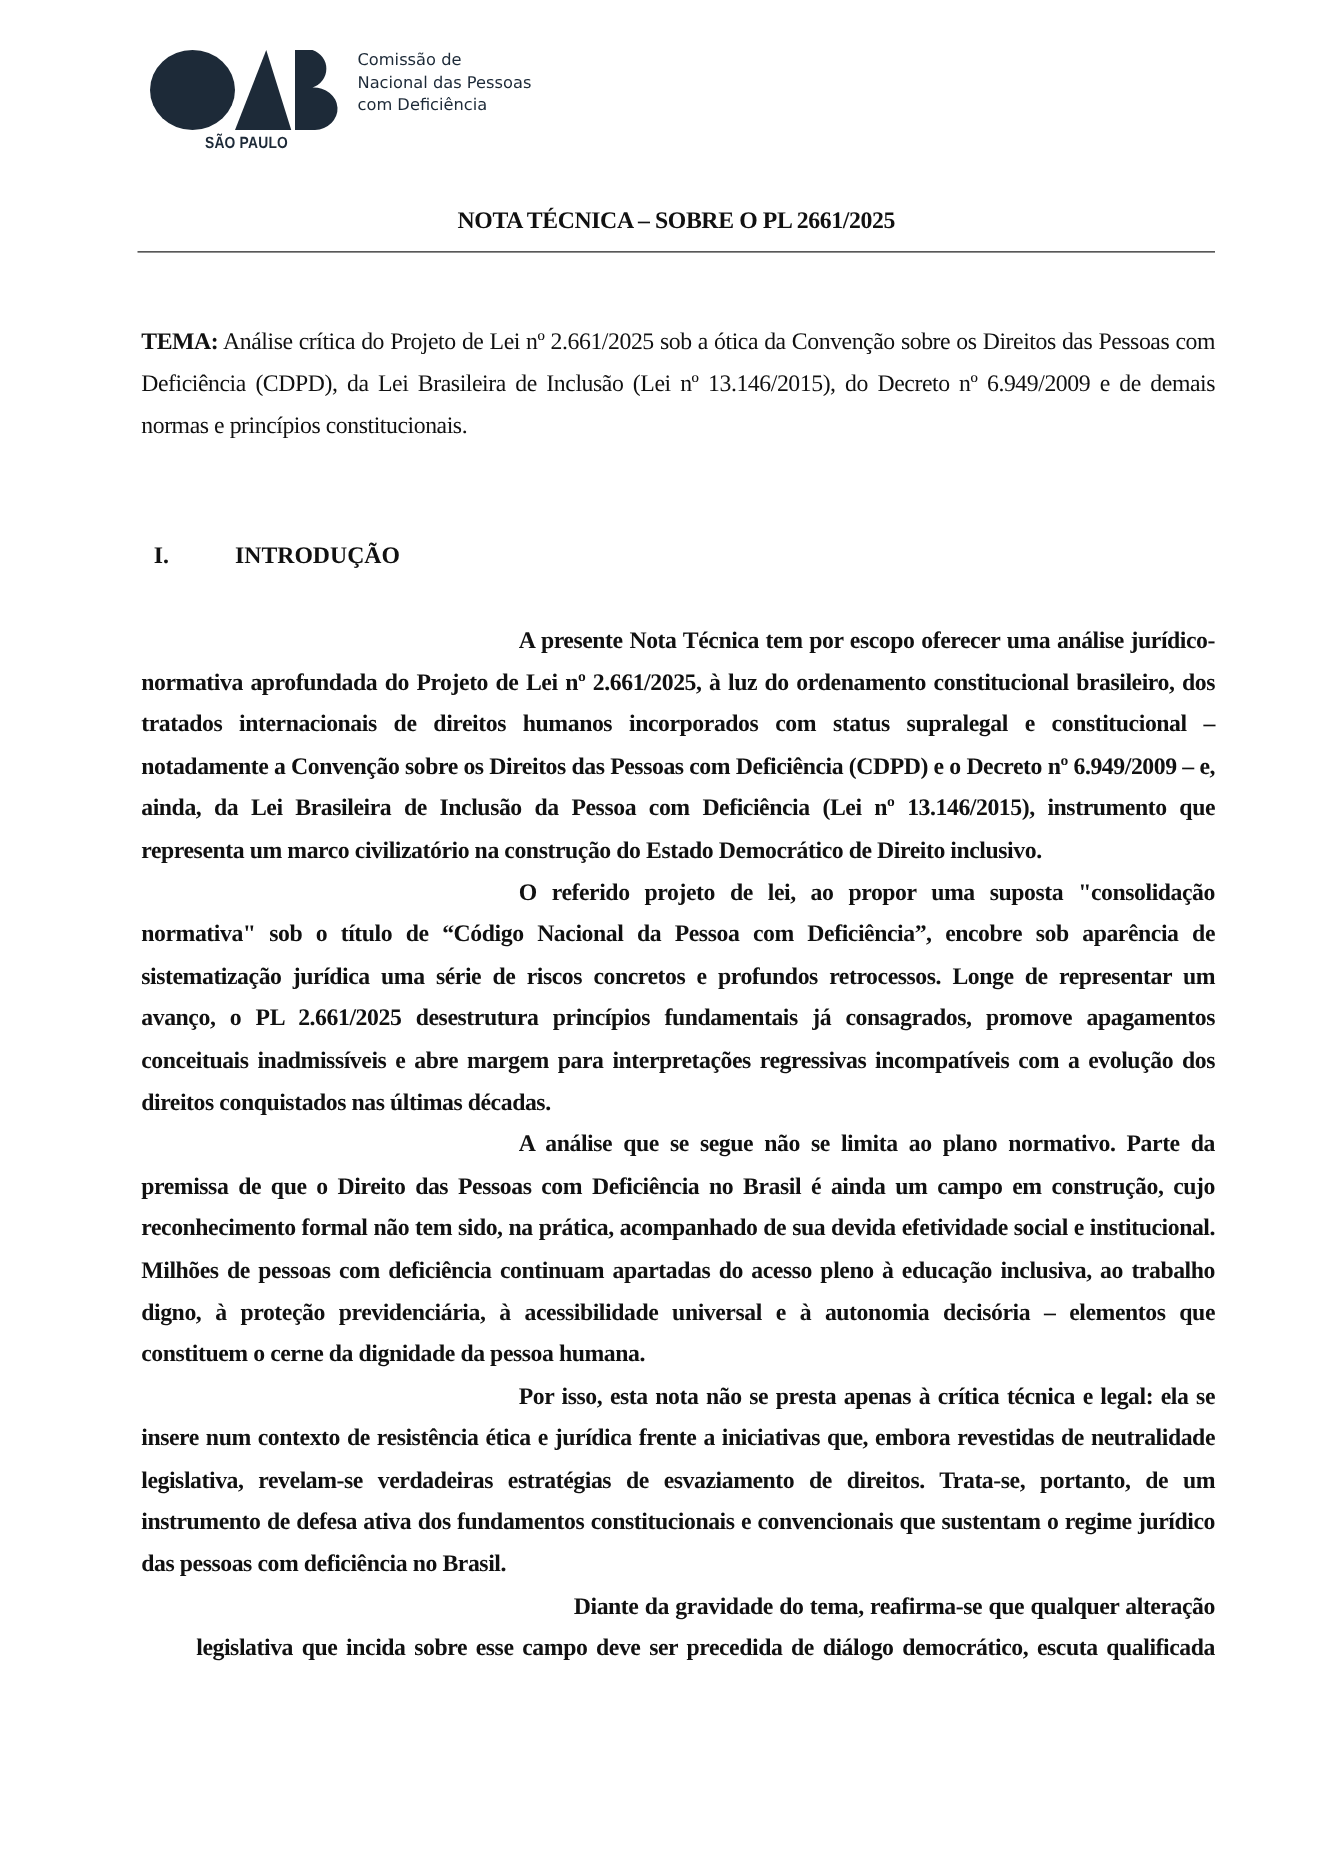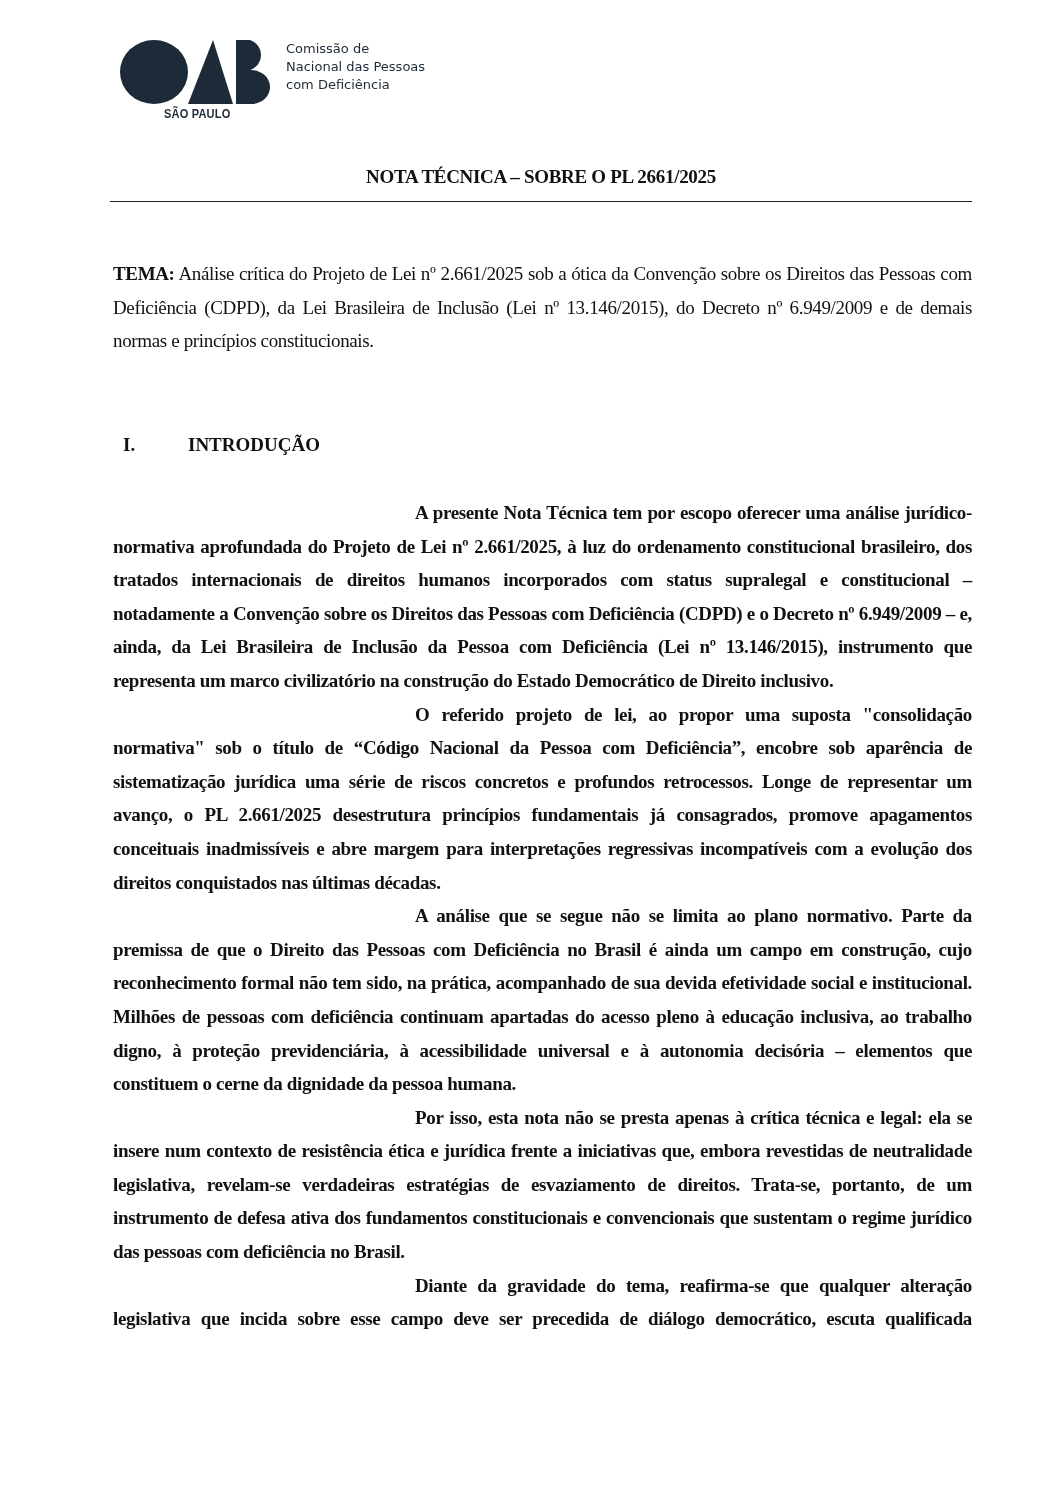--- a/index.html
+++ b/index.html
@@ -46,14 +46,14 @@
 
 <div class="para tema"><b>TEMA:</b><span> Análise crítica do Projeto de Lei nº 2.661/2025 sob a ótica da Convenção sobre os Direitos das Pessoas com Deficiência (CDPD), da Lei Brasileira de Inclusão (Lei nº 13.146/2015), do Decreto nº 6.949/2009 e de demais normas e princípios constitucionais.</span></div>
 
 <div class="heading"><span class="num">I.</span><span>INTRODUÇÃO</span></div>
 
 <div class="para body">
   <p>A presente Nota Técnica tem por escopo oferecer uma análise jurídico-normativa aprofundada do Projeto de Lei nº 2.661/2025, à luz do ordenamento constitucional brasileiro, dos tratados internacionais de direitos humanos incorporados com status supralegal e constitucional – notadamente a Convenção sobre os Direitos das Pessoas com Deficiência (CDPD) e o Decreto nº 6.949/2009 – e, ainda, da Lei Brasileira de Inclusão da Pessoa com Deficiência (Lei nº 13.146/2015), instrumento que representa um marco civilizatório na construção do Estado Democrático de Direito inclusivo.</p>
   <p>O referido projeto de lei, ao propor uma suposta "consolidação normativa" sob o título de “Código Nacional da Pessoa com Deficiência”, encobre sob aparência de sistematização jurídica uma série de riscos concretos e profundos retrocessos. Longe de representar um avanço, o PL 2.661/2025 desestrutura princípios fundamentais já consagrados, promove apagamentos conceituais inadmissíveis e abre margem para interpretações regressivas incompatíveis com a evolução dos direitos conquistados nas últimas décadas.</p>
   <p>A análise que se segue não se limita ao plano normativo. Parte da premissa de que o Direito das Pessoas com Deficiência no Brasil é ainda um campo em construção, cujo reconhecimento formal não tem sido, na prática, acompanhado de sua devida efetividade social e institucional. Milhões de pessoas com deficiência continuam apartadas do acesso pleno à educação inclusiva, ao trabalho digno, à proteção previdenciária, à acessibilidade universal e à autonomia decisória – elementos que constituem o cerne da dignidade da pessoa humana.</p>
   <p>Por isso, esta nota não se presta apenas à crítica técnica e legal: ela se insere num contexto de resistência ética e jurídica frente a iniciativas que, embora revestidas de neutralidade legislativa, revelam-se verdadeiras estratégias de esvaziamento de direitos. Trata-se, portanto, de um instrumento de defesa ativa dos fundamentos constitucionais e convencionais que sustentam o regime jurídico das pessoas com deficiência no Brasil.</p>
-  <p style="text-align-last: justify;">Diante da gravidade do tema, reafirma-se que qualquer alteração legislativa que incida sobre esse campo deve ser precedida de diálogo democrático, escuta qualificada</p>
+  <p style="text-align-last: justify; margin-left: 44px;">Diante da gravidade do tema, reafirma-se que qualquer alteração legislativa que incida sobre esse campo deve ser precedida de diálogo democrático, escuta qualificada</p>
 </div>
 
 </body></html>

